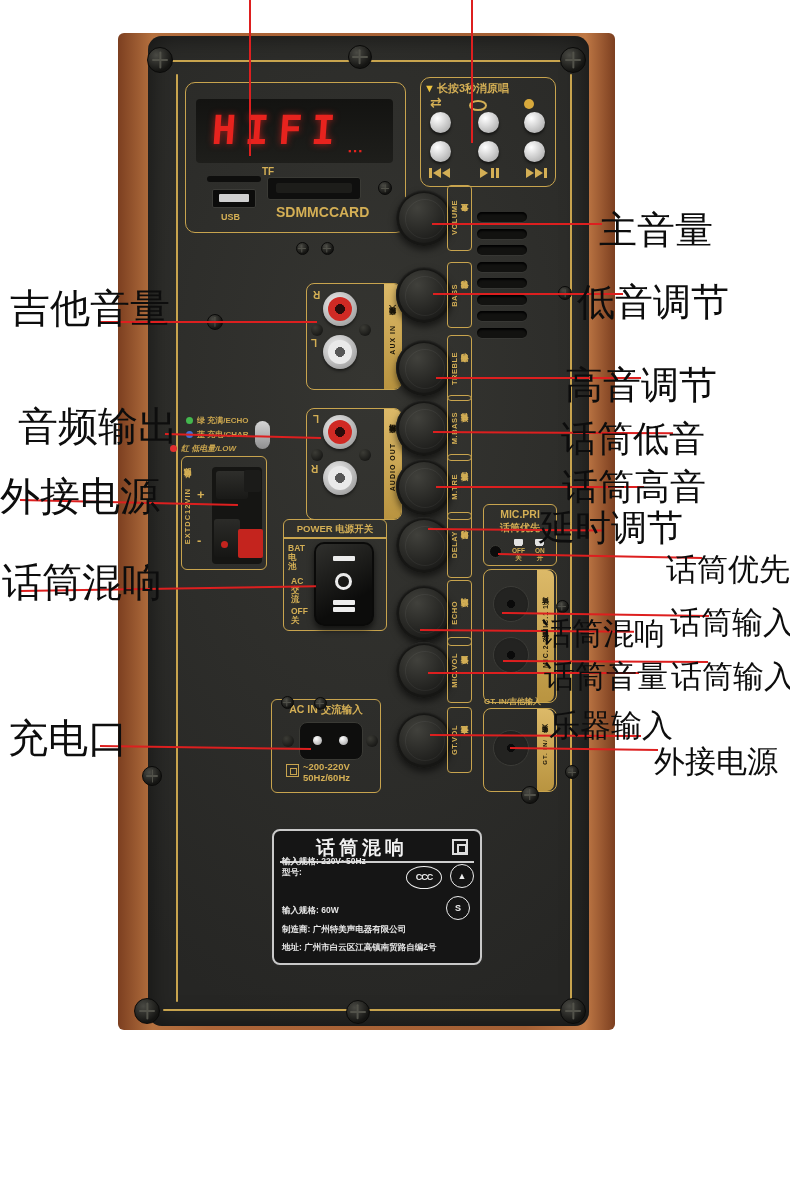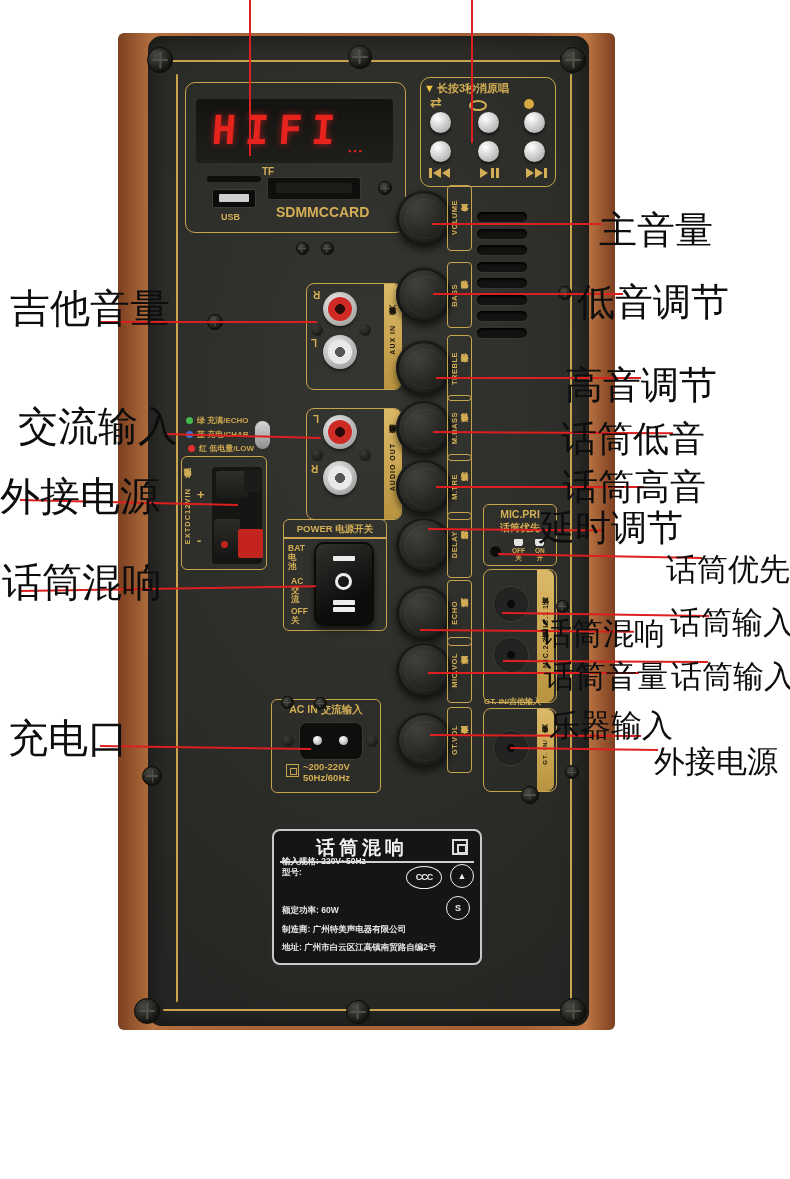--- a/index.html
+++ b/index.html
@@ -244,21 +244,21 @@
 
   <div id="battery-legend">
       <div class="ledrow" style="left: 186px; top: 415px;">
         <i style="background: rgb(67, 184, 78);"></i>
         <b>绿 充满/ECHO</b>
       </div>
       <div class="ledrow" style="left: 186px; top: 429px;">
         <i style="background: rgb(63, 111, 217);"></i>
         <b>蓝 充电/CHAR</b>
       </div>
-      <div class="ledrow" style="left: 188px; top: 443px;">
+      <div class="ledrow" style="left: 170px; top: 443px; font-style: italic;">
         <i style="background: rgb(224, 48, 48);"></i>
         <b>红 低电量/LOW</b>
       </div>
     </div>
   <div id="led-window"></div>
 
   <div id="ext-box" class="gbox"></div>
   <div id="ext-strip">
     <span class="vt">EXTDC12VIN 外接电源</span>
     </div>
@@ -326,21 +326,21 @@
     <span style="position:static;display:block;">~200-220V</span>
     <span style="position:static;display:block;">50Hz/60Hz</span>
   </div>
 
   <div id="spec"></div>
   <div id="spec-title">话筒混响</div>
   <div id="spec-sq"></div>
   <div id="spec-div"></div>
   <div class="specrow" style="top:867px;">型号:</div>
   <div class="specrow" style="top:856px;">输入规格: 220V~50Hz</div>
-  <div class="specrow" style="top:905px;">额定功率: 60W</div>
+  <div class="specrow" style="top:905px;">输入规格: 60W</div>
   <div class="specrow" style="top:924px;">制造商: 广州特美声电器有限公司</div>
   <div class="specrow" style="top:942px;">地址: 广州市白云区江高镇南贸路自编2号</div>
   <div id="cert-ccc">CCC</div>
   <div class="certc" style="left:450px;top:864px;">▲</div>
   <div class="certc" style="left:446px;top:896px;">S</div>
 
   <div id="gen">
       <div class="knob" style="top: 190px;"></div>
       <div class="klabel" style="top: 185px;">
         <span>VOLUME</span>
@@ -405,21 +405,21 @@
       <div class="screw" style="left: 280.5px; top: 695.5px; width: 13px; height: 13px;"></div>
       <div class="screw" style="left: 313.5px; top: 696.5px; width: 13px; height: 13px;"></div>
       <div class="screw" style="left: 142px; top: 766px; width: 20px; height: 20px;"></div>
       <div class="screw" style="left: 555.5px; top: 599.5px; width: 13px; height: 13px;"></div>
       <div class="screw" style="left: 565px; top: 765px; width: 14px; height: 14px;"></div>
       <div class="screw" style="left: 521px; top: 786px; width: 18px; height: 18px;"></div>
       <div class="screw" style="left: 134px; top: 998px; width: 26px; height: 26px;"></div>
       <div class="screw" style="left: 346px; top: 1000px; width: 24px; height: 24px;"></div>
       <div class="screw" style="left: 560px; top: 998px; width: 26px; height: 26px;"></div>
       <div class="cn-label" style="left: 10px; top: 281px; font-size: 40px;">吉他音量</div>
-      <div class="cn-label" style="left: 18px; top: 399px; font-size: 40px;">交流输入</div>
+      <div class="cn-label" style="left: 18px; top: 399px; font-size: 40px;">音频输出</div>
       <div class="cn-label" style="left: 0px; top: 469px; font-size: 40px;">外接电源</div>
       <div class="cn-label" style="left: 2px; top: 555px; font-size: 40px;">话筒混响</div>
       <div class="cn-label" style="left: 8px; top: 711px; font-size: 40px;">充电口</div>
       <div class="cn-label" style="left: 599px; top: 205px; font-size: 38px;">主音量</div>
       <div class="cn-label" style="left: 577px; top: 277px; font-size: 38px;">低音调节</div>
       <div class="cn-label" style="left: 565px; top: 360px; font-size: 38px;">高音调节</div>
       <div class="cn-label" style="left: 561px; top: 415px; font-size: 36px;">话筒低音</div>
       <div class="cn-label" style="left: 562px; top: 463px; font-size: 36px;">话筒高音</div>
       <div class="cn-label" style="left: 539px; top: 504px; font-size: 36px;">延时调节</div>
       <div class="cn-label" style="left: 666px; top: 549px; font-size: 31px;">话筒优先</div>

